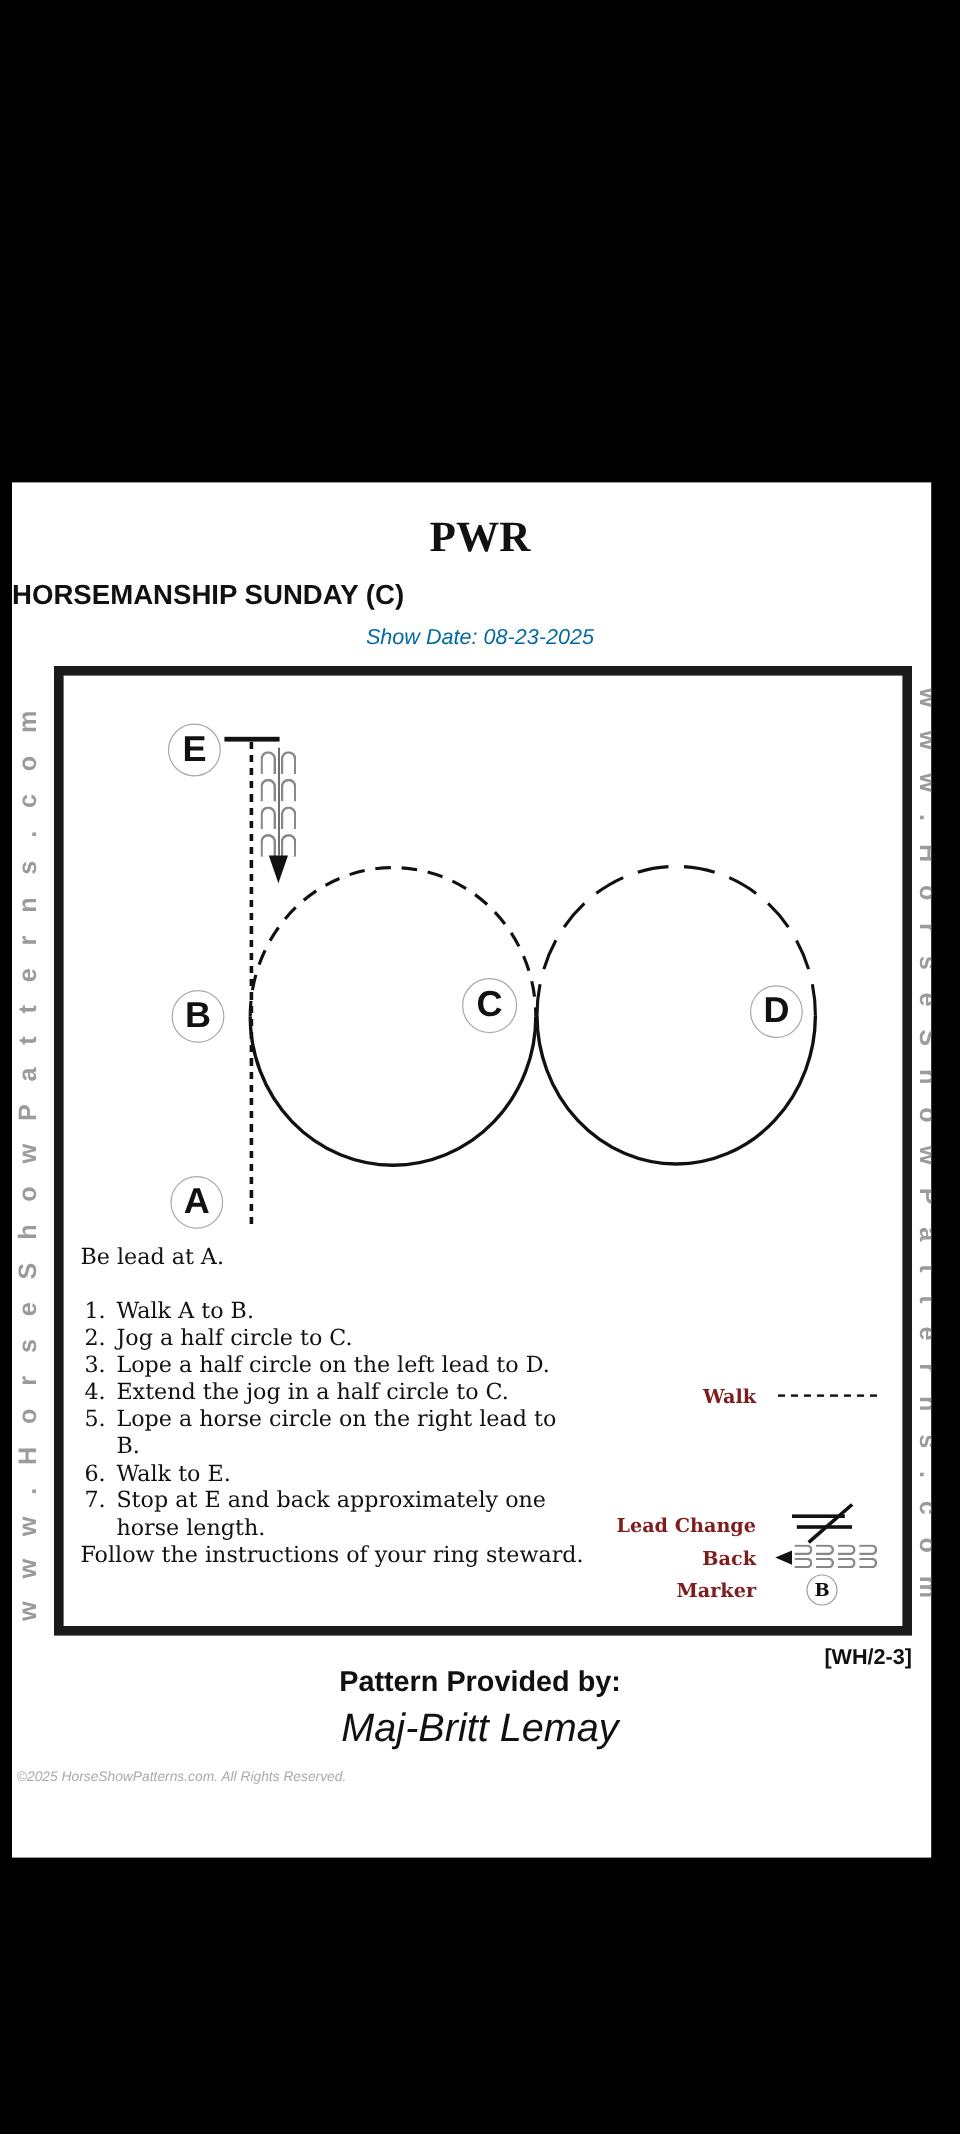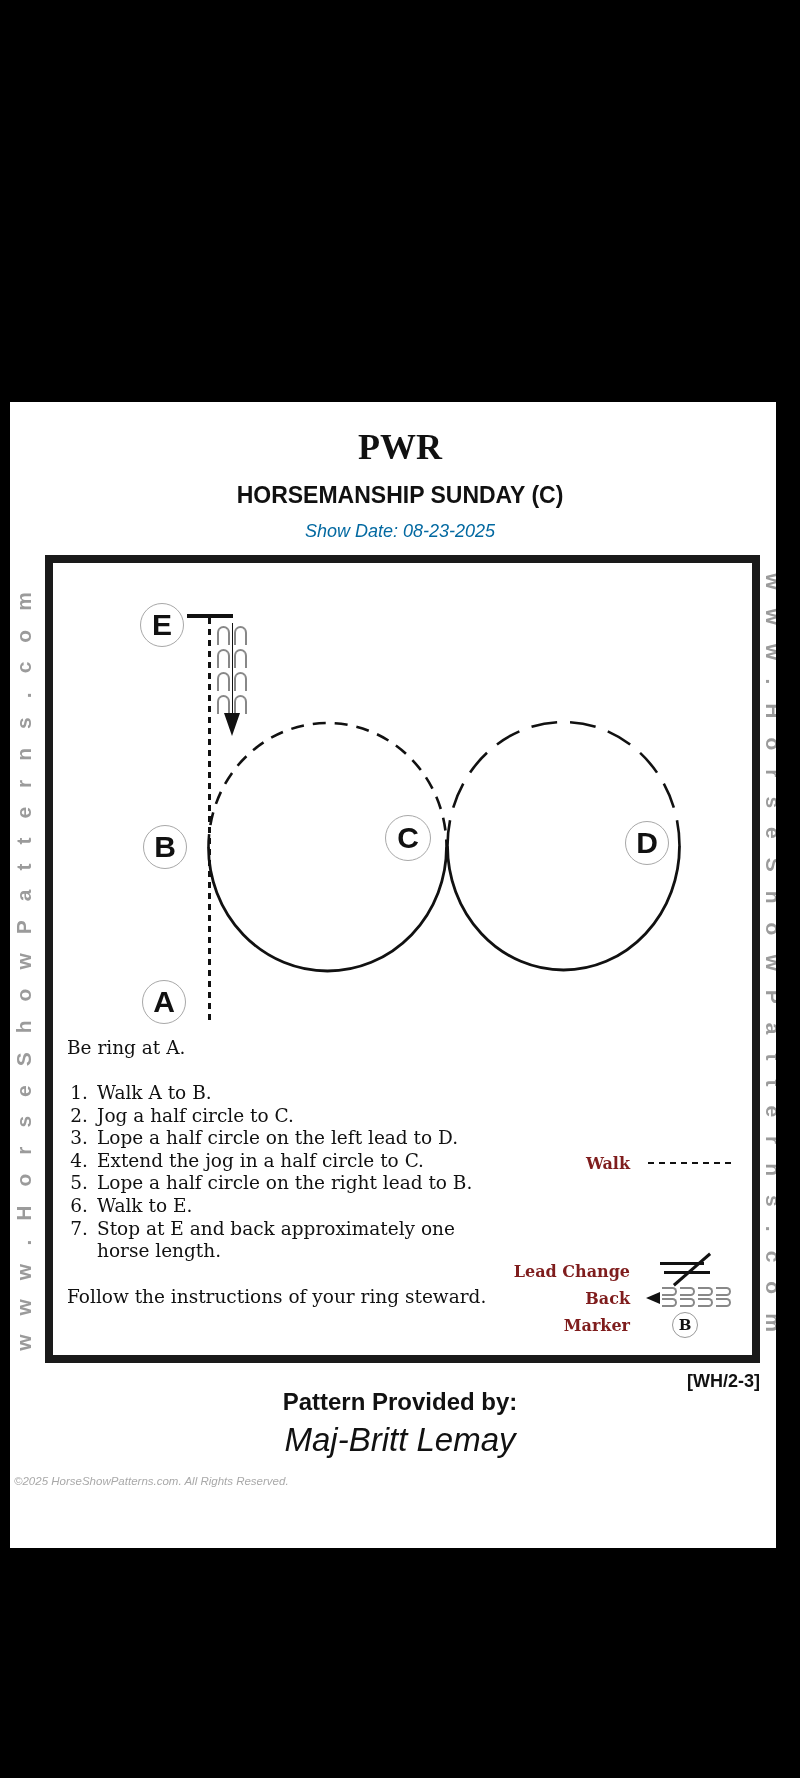--- a/index.html
+++ b/index.html
@@ -3,21 +3,21 @@
 <meta charset="utf-8">
 <style>
   html,body{margin:0;padding:0;background:#000;}
   .stage{position:relative;width:776px;height:1778px;background:#000;overflow:hidden;
          font-family:"Liberation Sans",sans-serif;margin-top:40px;}
   .page{position:absolute;left:10px;top:362px;width:780px;height:1146px;background:#fff;}
 
   
   .title{position:absolute;left:0;top:24px;width:100%;text-align:center;
          font-family:"Liberation Serif",serif;font-weight:bold;font-size:36px;color:#111;}
-  .subtitle{position:absolute;left:0;top:80px;width:100%;text-align:center;
+  .subtitle{position:absolute;left:0;top:80px;width:100%;
             font-weight:bold;font-size:23px;color:#111;}
   .showdate{position:absolute;left:0;top:119px;width:100%;text-align:center;
             font-style:italic;font-size:18px;color:#0369a1;}
 
   
   .wm{position:absolute;width:810px;text-align:center;font-weight:bold;font-size:21px;
       letter-spacing:19px;color:#9b9b9b;white-space:nowrap;line-height:26px;}
   .wm.left{left:-391px;top:547px;transform:rotate(-90deg);}
   .wm.right{left:358px;top:547px;transform:rotate(90deg);}
 
@@ -136,42 +136,42 @@
       <div class="marker" style="left:89px;top:417px">
           <span>A</span>
         </div>
       <div class="marker c" style="left:332px;top:252px">
           <span>C</span>
         </div>
       <div class="marker" style="left:572px;top:258px">
           <span>D</span>
         </div>
 
-      <div class="intro">Be ring at A.</div>
+      <div class="intro">Be lead at A.</div>
 
       <div class="steps">
         <div class="step">
           <span class="num">1.</span>
           <span class="txt">Walk A to B.</span>
         </div>
         <div class="step">
           <span class="num">2.</span>
           <span class="txt">Jog a half circle to C.</span>
         </div>
         <div class="step">
           <span class="num">3.</span>
           <span class="txt">Lope a half circle on the left lead to D.</span>
         </div>
         <div class="step">
           <span class="num">4.</span>
           <span class="txt">Extend the jog in a half circle to C.</span>
         </div>
         <div class="step">
           <span class="num">5.</span>
-          <span class="txt">Lope a half circle on the right lead to B.</span>
+          <span class="txt">Lope a horse circle on the right lead to B.</span>
         </div>
         <div class="step">
           <span class="num">6.</span>
           <span class="txt">Walk to E.</span>
         </div>
         <div class="step">
           <span class="num">7.</span>
           <span class="txt">Stop at E and back approximately one horse length.</span>
         </div>
       </div>

